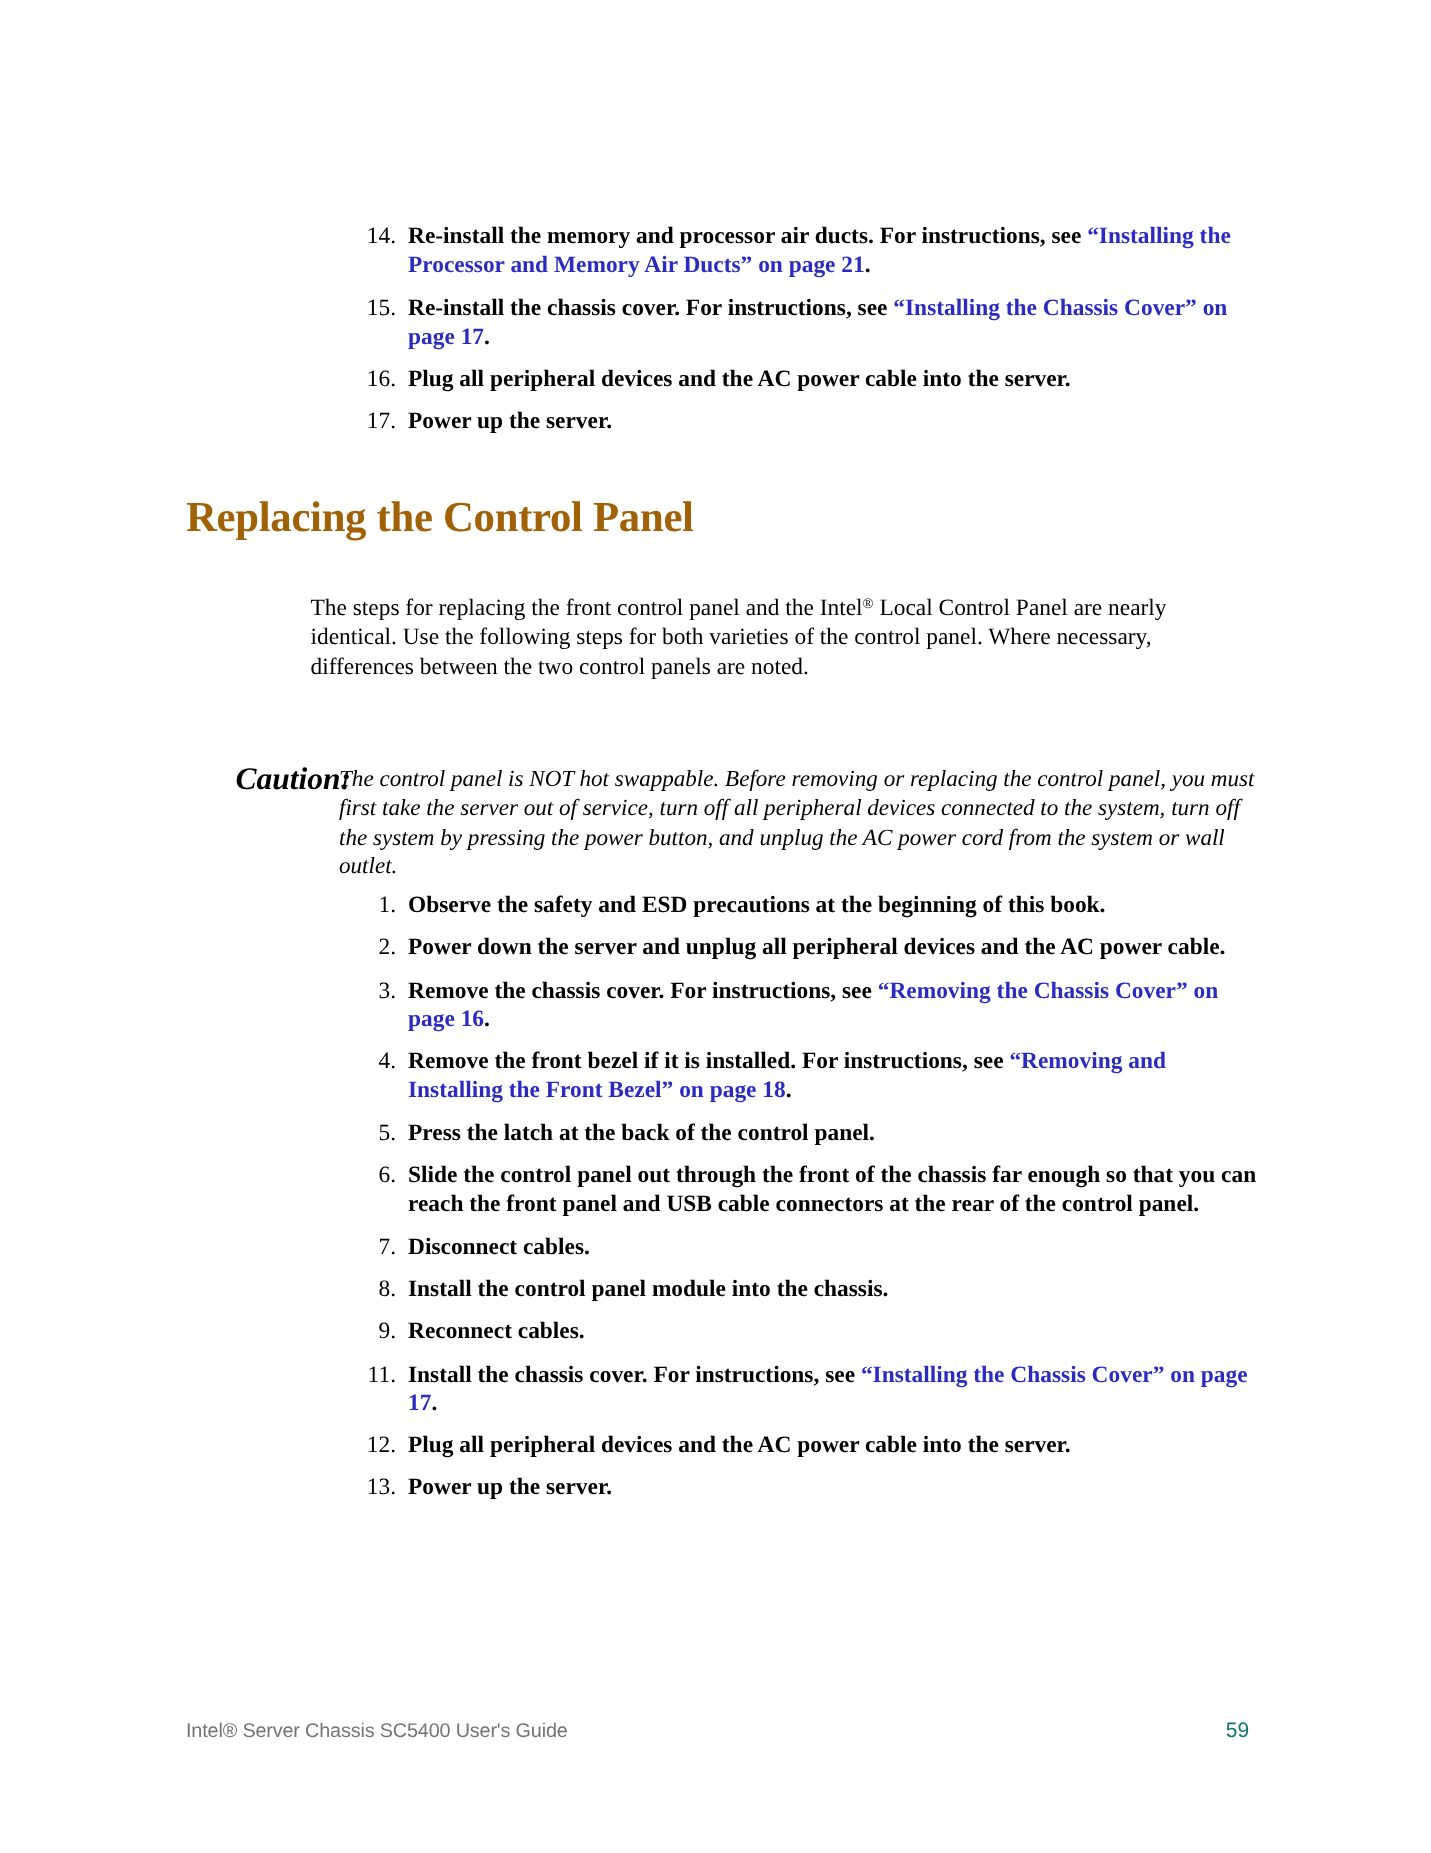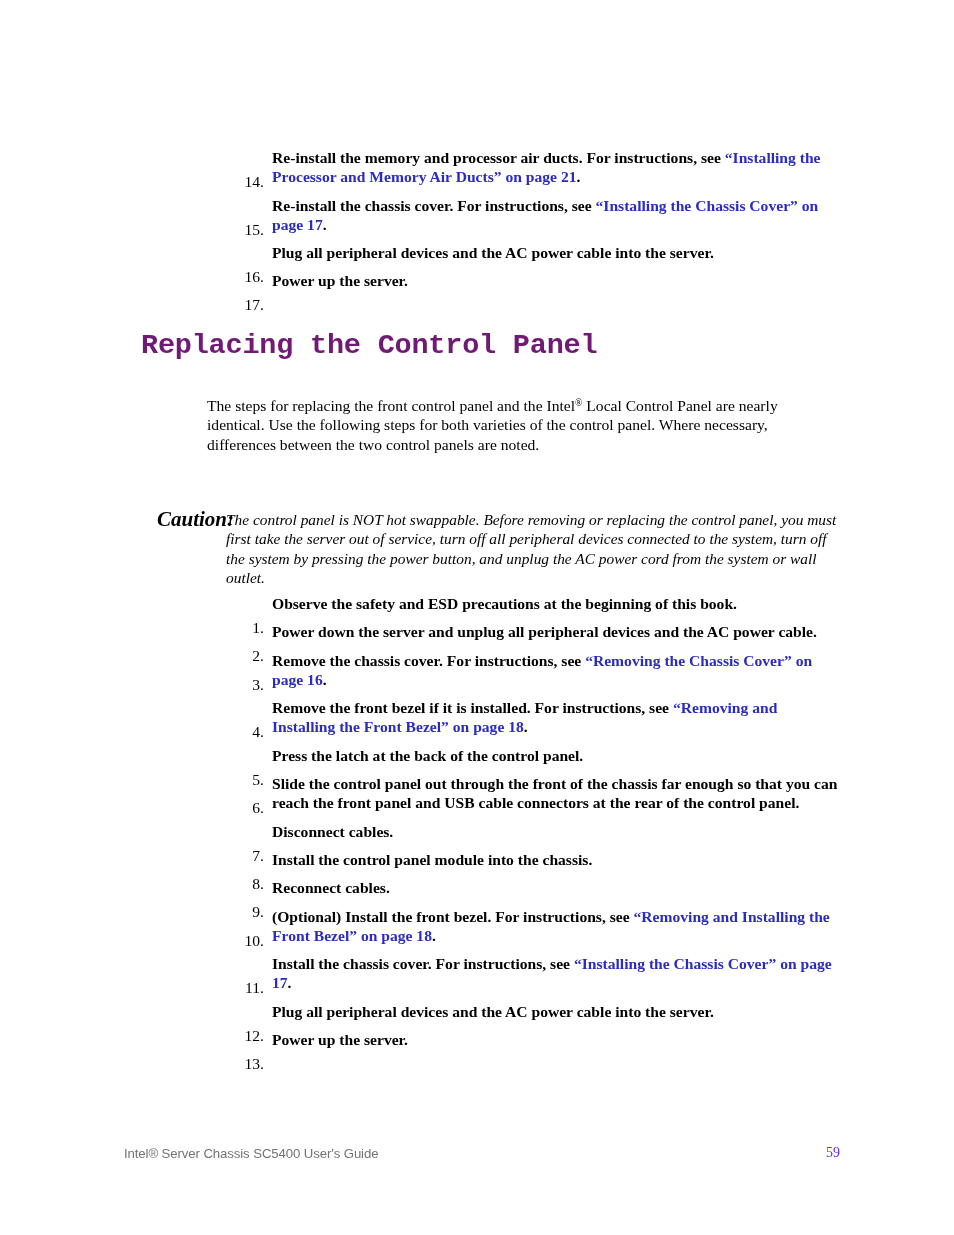--- a/index.html
+++ b/index.html
@@ -38,44 +38,42 @@
     line-height: 19.3px;
   }
   .step .num {
     position: absolute;
     left: 0;
     top: 0;
     width: 28px;
     text-align: right;
     font-size: 15.6px;
     font-variant-numeric: lining-nums;
-    margin-top: 24px;
   }
   .step .txt {
     display: block;
     font-weight: bold;
   }
 
   a.xref, .xref {
     color: #2B2BC0;
     text-decoration: none;
   }
 
   
   .h1 {
     position: absolute;
     left: 124px;
     top: 330px;
-    font-family: Liberation Mono, monospace;
+    font-family: Liberation Serif, serif;
     font-weight: bold;
     font-size: 28.5px;
     line-height: 32px;
-    color: #701a75;
+    color: #a16207;
     letter-spacing: -0.2px;
-    margin-left: 17px;
   }
 
   
   .intro {
     position: absolute;
     left: 207px;
     width: 616px;
   }
   .intro p {
     margin: 0 0 19px 0;
@@ -119,24 +117,24 @@
     font-family: "Liberation Sans", "DejaVu Sans", sans-serif;
     font-size: 13.2px;
     color: #737373;
     letter-spacing: -0.1px;
   }
   .footer-page {
     position: absolute;
     left: 810px;
     top: 1145px;
     width: 30px;
-    text-align: right;
-    font-family: Liberation Serif, serif;
+    text-align: center;
+    font-family: Liberation Sans, sans-serif;
     font-size: 14px;
-    color: #6d28d9;
+    color: #0f766e;
   }
 </style>
 </head>
 <body>
 
 <div class="page">
 
   <div class="steps" id="top-steps" style="top:148px;">
       <div class="step">
         <span class="num">14.</span>
@@ -198,24 +196,20 @@
       </div>
       <div class="step">
         <span class="num">8.</span>
         <span class="txt"><span>Install the control panel module into the chassis.</span></span>
       </div>
       <div class="step">
         <span class="num">9.</span>
         <span class="txt"><span>Reconnect cables.</span></span>
       </div>
       <div class="step">
-        <span class="num">10.</span>
-        <span class="txt"><span>(Optional) Install the front bezel. For instructions, see </span><a class="xref" href="#">“Removing and Installing the Front Bezel” on page 18</a><span>.</span></span>
-      </div>
-      <div class="step">
         <span class="num">11.</span>
         <span class="txt"><span>Install the chassis cover. For instructions, see </span><a class="xref" href="#">“Installing the Chassis Cover” on page 17</a><span>.</span></span>
       </div>
       <div class="step">
         <span class="num">12.</span>
         <span class="txt"><span>Plug all peripheral devices and the AC power cable into the server.</span></span>
       </div>
       <div class="step">
         <span class="num">13.</span>
         <span class="txt"><span>Power up the server.</span></span>

